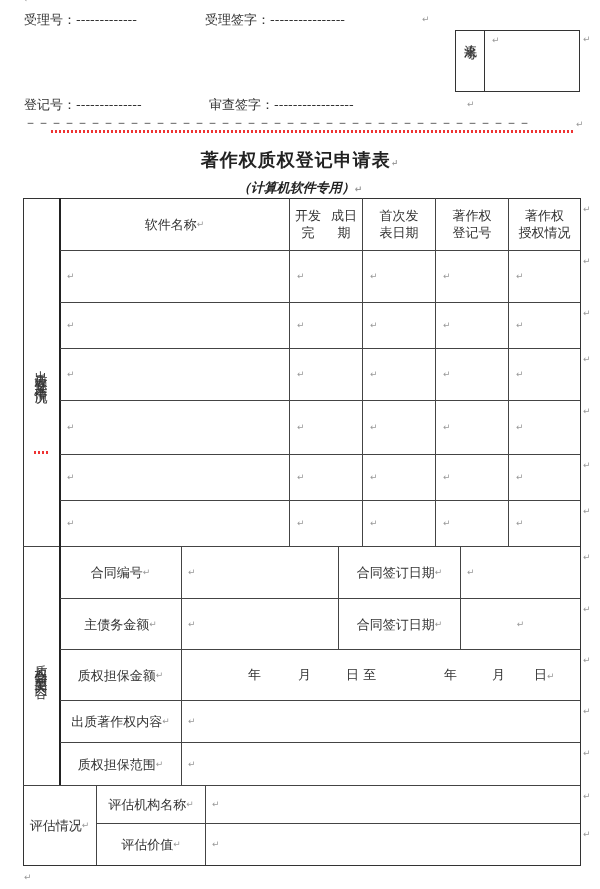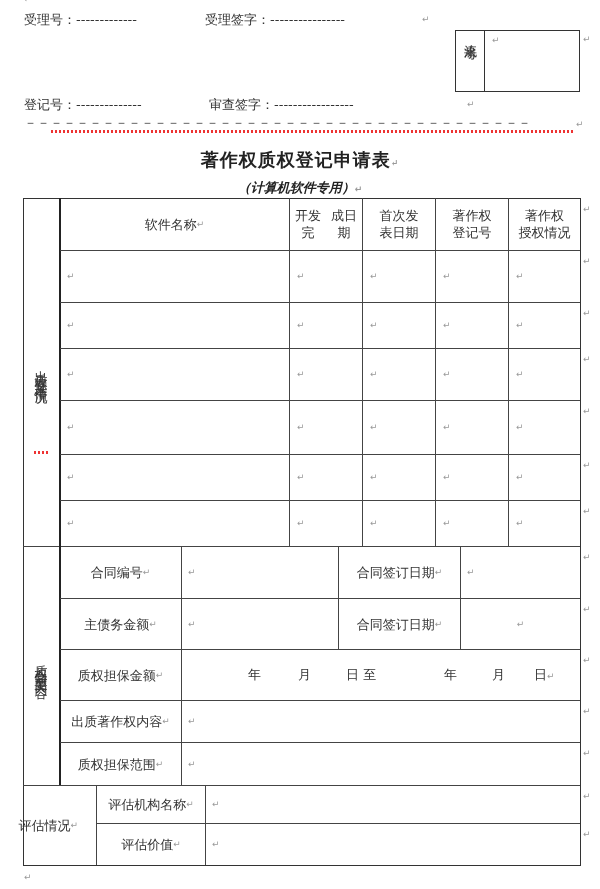--- a/index.html
+++ b/index.html
@@ -314,21 +314,21 @@
 <div class="abs pm" style="left:583px;top:552px;">↵</div>
 <div class="abs pm" style="left:583px;top:604px;">↵</div>
 <div class="abs pm" style="left:583px;top:655px;">↵</div>
 <div class="abs pm" style="left:583px;top:706px;">↵</div>
 <div class="abs pm" style="left:583px;top:748px;">↵</div>
 
 <div class="vl" style="left:96px;top:785px;height:80px;"></div>
 <div class="vl" style="left:205px;top:785px;height:80px;"></div>
 <div class="hl" style="left:96px;top:823px;width:484px;"></div>
 
-<div class="cell" style="left:5px;top:786px;width:73px;height:79px;justify-content:flex-end;">
+<div class="cell" style="left:23px;top:786px;width:73px;height:79px;">
   <span>评估情况</span>
     <span class="pm">↵</span>
 </div>
 <div class="cell" style="left:97px;top:786px;width:108px;height:37px;">
   <span>评估机构名称</span>
     <span class="pm">↵</span>
 </div>
 <div class="cell left" style="left:206px;top:786px;width:374px;height:37px;">
   <span class="pm">↵</span>
     <span></span>

